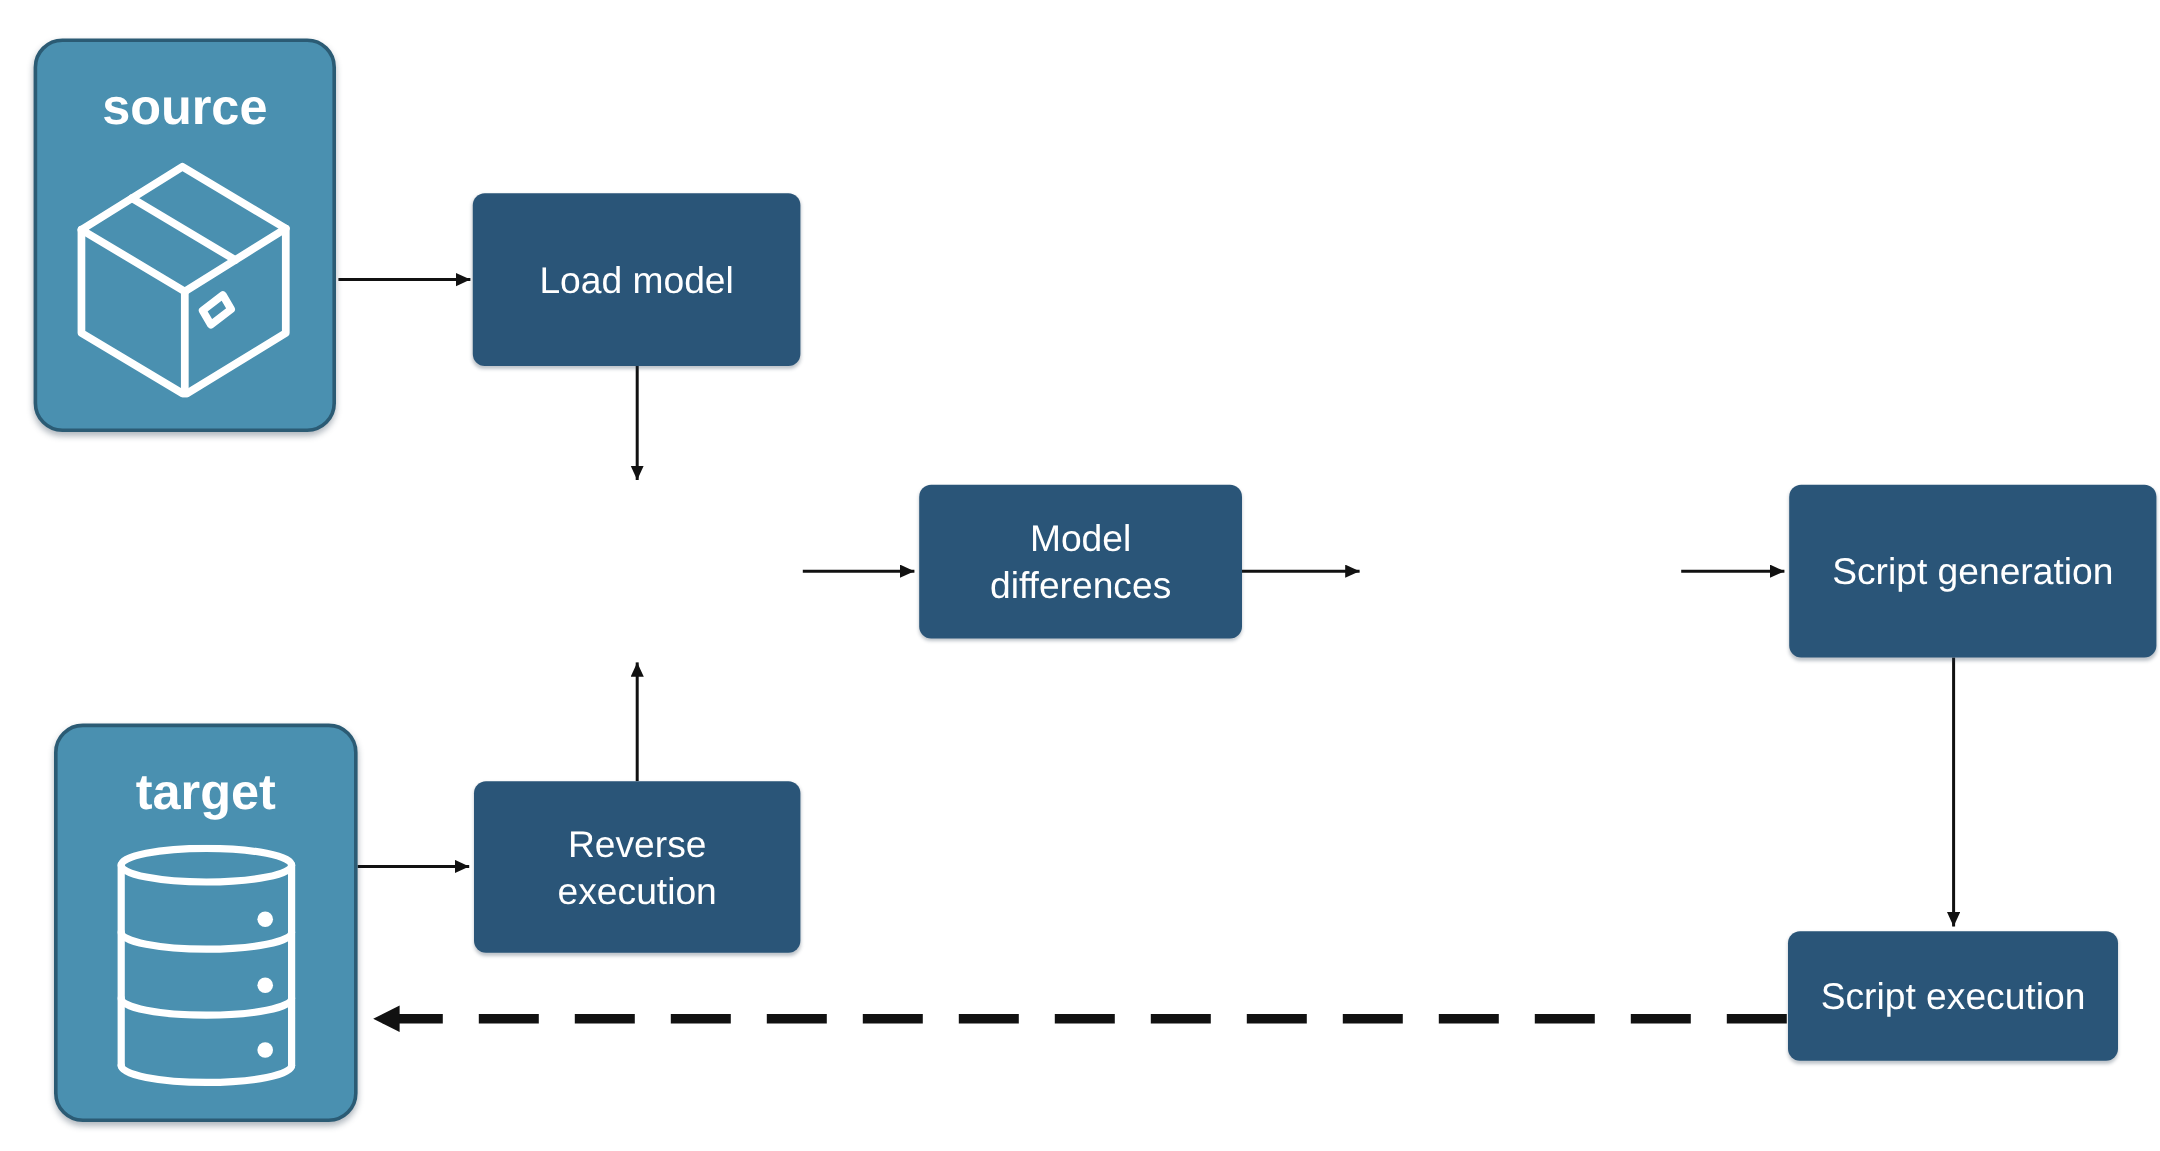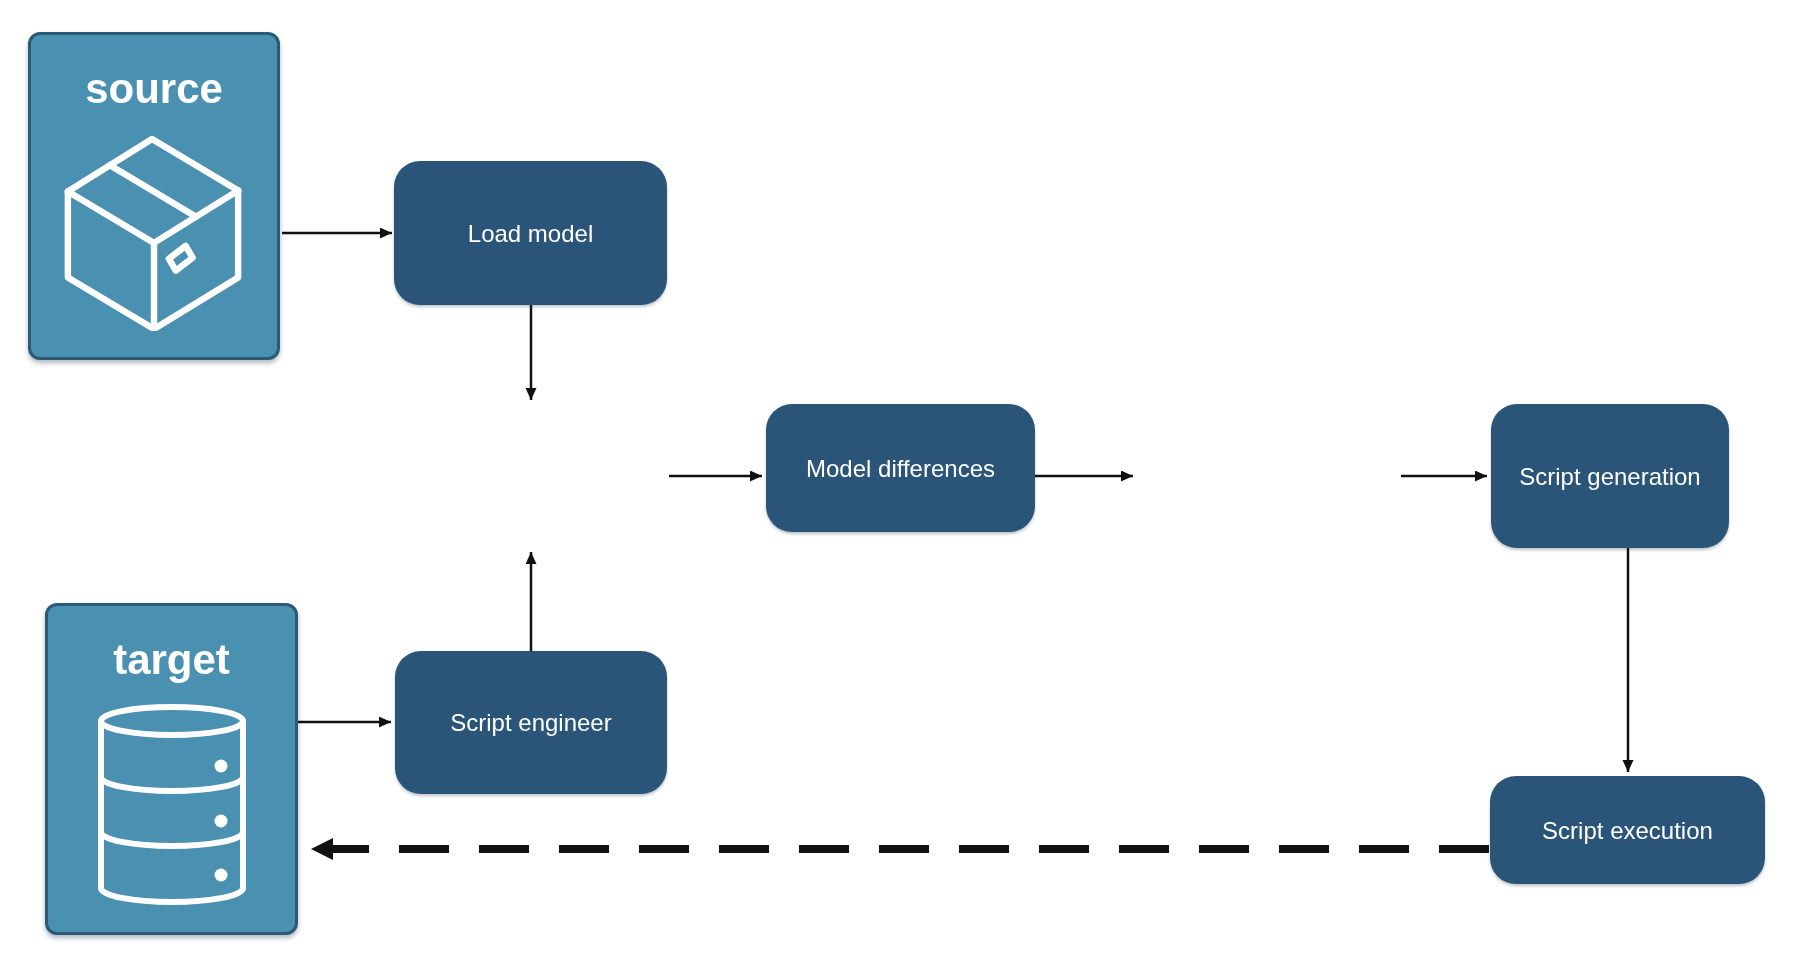--- a/index.html
+++ b/index.html
@@ -10,41 +10,41 @@
     font-family:"Liberation Sans", sans-serif;
     overflow:hidden;
   }
   svg.wires{position:absolute;left:0;top:0;width:1800px;height:959px;pointer-events:none;}
   .edge{stroke:var(--arrow,#111111);stroke-width:2.5;fill:none;}
   .edge.dashed{stroke-width:8;stroke-dasharray:50 30;}
 
   .node{
     position:absolute;
     background:var(--node-fill,#2A5578);
-    border-radius:26px;
+    border-radius:10px;
     color:var(--node-text,#FFFFFF);
     display:flex;align-items:center;justify-content:center;
     text-align:center;
-    font-size:24px;line-height:39px;
+    font-size:31px;line-height:39px;
     padding:0 20px;box-sizing:border-box;
     box-shadow:0 2px 3px rgba(40,60,80,.30);
   }
   .n-load{left:394px;top:161px;width:273px;height:144px;}
   .n-comparison{left:396px;top:404px;width:273px;height:144px;}
   .n-differences{left:766px;top:404px;width:269px;height:128px;}
   .n-deployment{left:1137px;top:404px;width:264px;height:144px;}
-  .n-generation{left:1491px;top:404px;width:238px;height:144px;text-align:right;}
+  .n-generation{left:1491px;top:404px;width:306px;height:144px;text-align:right;}
   .n-reverse{left:395px;top:651px;width:272px;height:143px;}
   .n-execution{left:1490px;top:776px;width:275px;height:108px;}
 
   .endpoint{
     position:absolute;
     background:var(--endpoint-fill,#4A90B0);
     border:3px solid var(--endpoint-border,#2B5B74);
-    border-radius:12px;
+    border-radius:24px;
     box-sizing:border-box;
     display:flex;flex-direction:column;align-items:center;
     padding-top:30px;
     box-shadow:0 3px 5px rgba(30,50,70,.35);
   }
   .ep-source{left:28px;top:32px;width:252px;height:328px;}
   .ep-target{left:45px;top:603px;width:253px;height:332px;}
   .endpoint .ep-label{
     color:var(--endpoint-text,#FFFFFF);
     font-size:42px;font-weight:bold;line-height:48px;
@@ -105,19 +105,19 @@
   <div class="node n-load">
       <span>Load model</span>
     </div>
   <div class="node n-differences">
       <span>Model differences</span>
     </div>
   <div class="node n-generation">
       <span>Script generation</span>
     </div>
   <div class="node n-reverse">
-      <span>Script engineer</span>
+      <span>Reverse execution</span>
     </div>
   <div class="node n-execution">
       <span>Script execution</span>
     </div>
 
 </div>
 
 </body></html>

